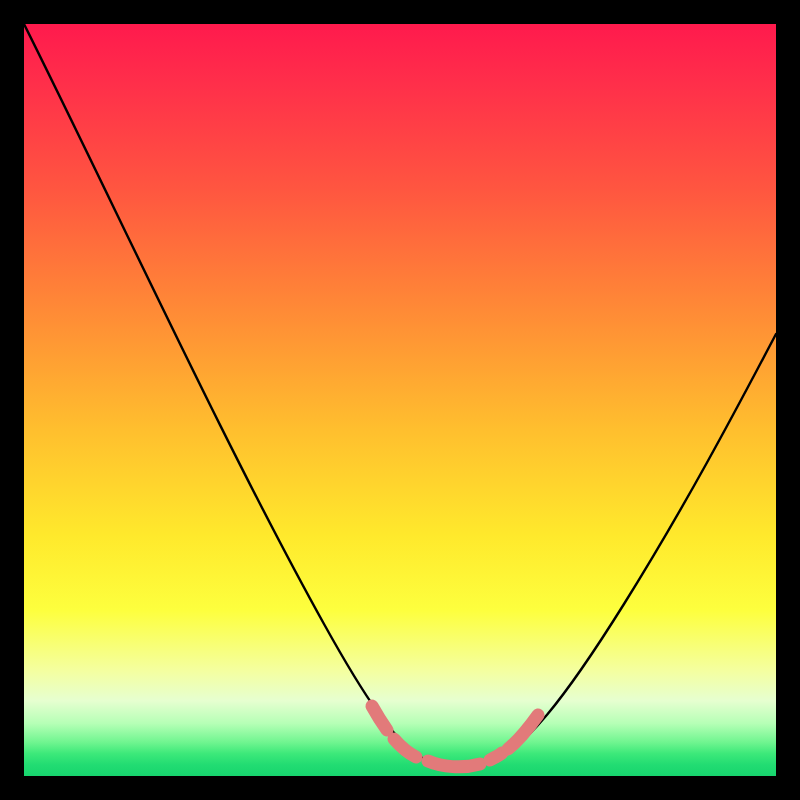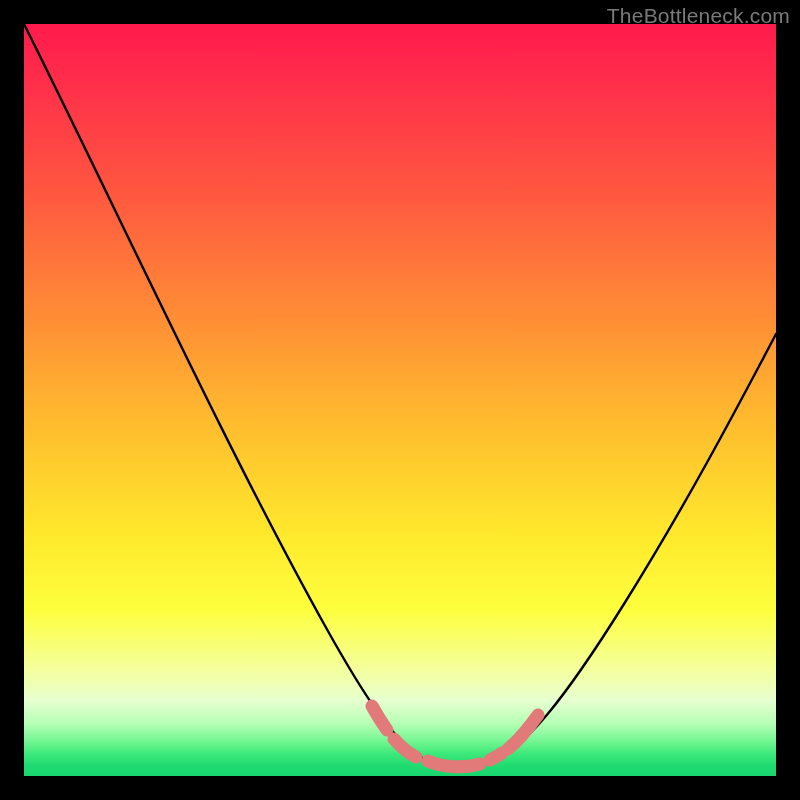--- a/index.html
+++ b/index.html
@@ -89,15 +89,14 @@
         <path d="M 348 682 C 353 691, 358 699, 363 706"></path>
         <path d="M 370 715 C 377 723, 384 729, 392 733"></path>
         <path d="M 404 737 C 418 743, 438 745, 456 740"></path>
         <path d="M 466 736 C 470 734, 474 732, 478 729"></path>
         <path d="M 484 725 C 494 717, 504 705, 514 691"></path>
       </g>
     </svg>
 
   </div>
 
-  <div class="watermark">TheBottleneck.com</div>
 
 </div>
 
 </body></html>

